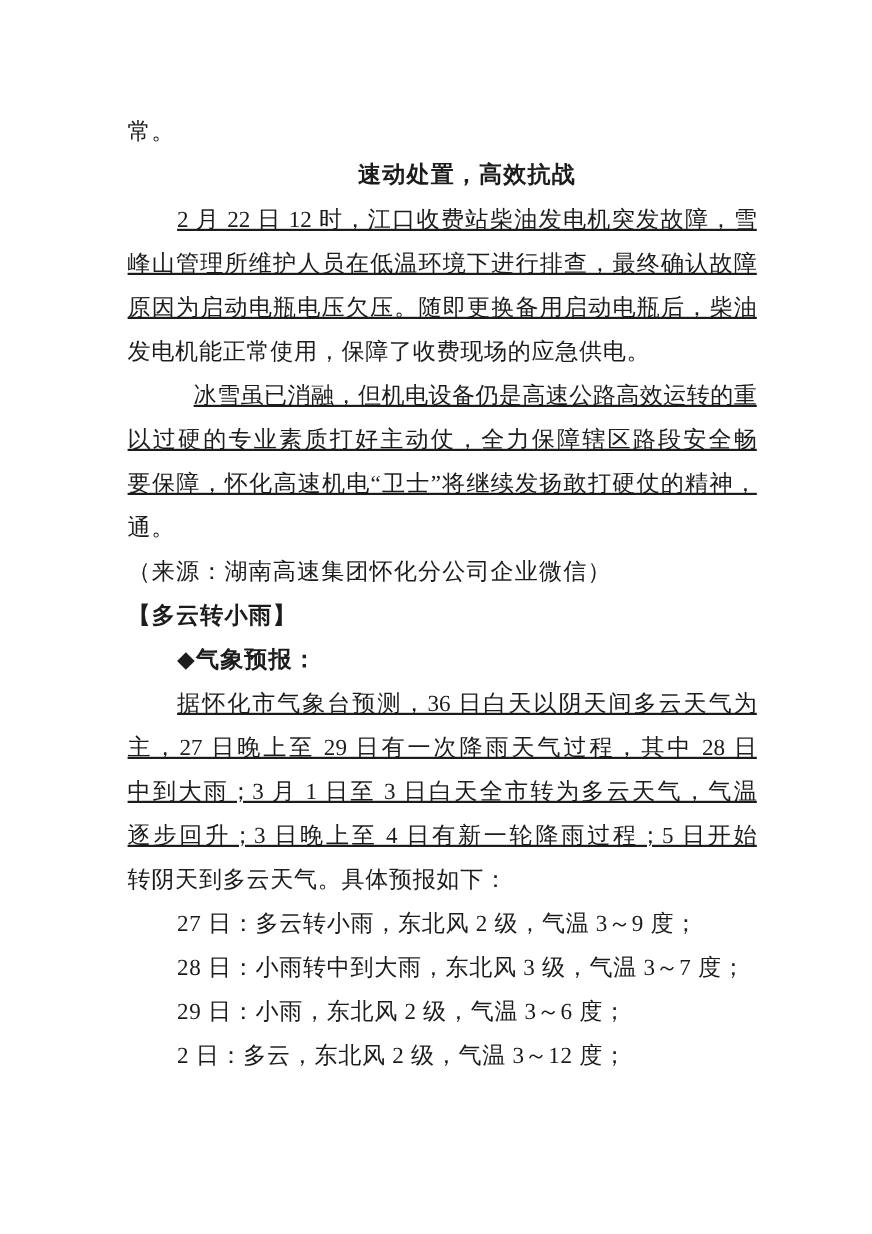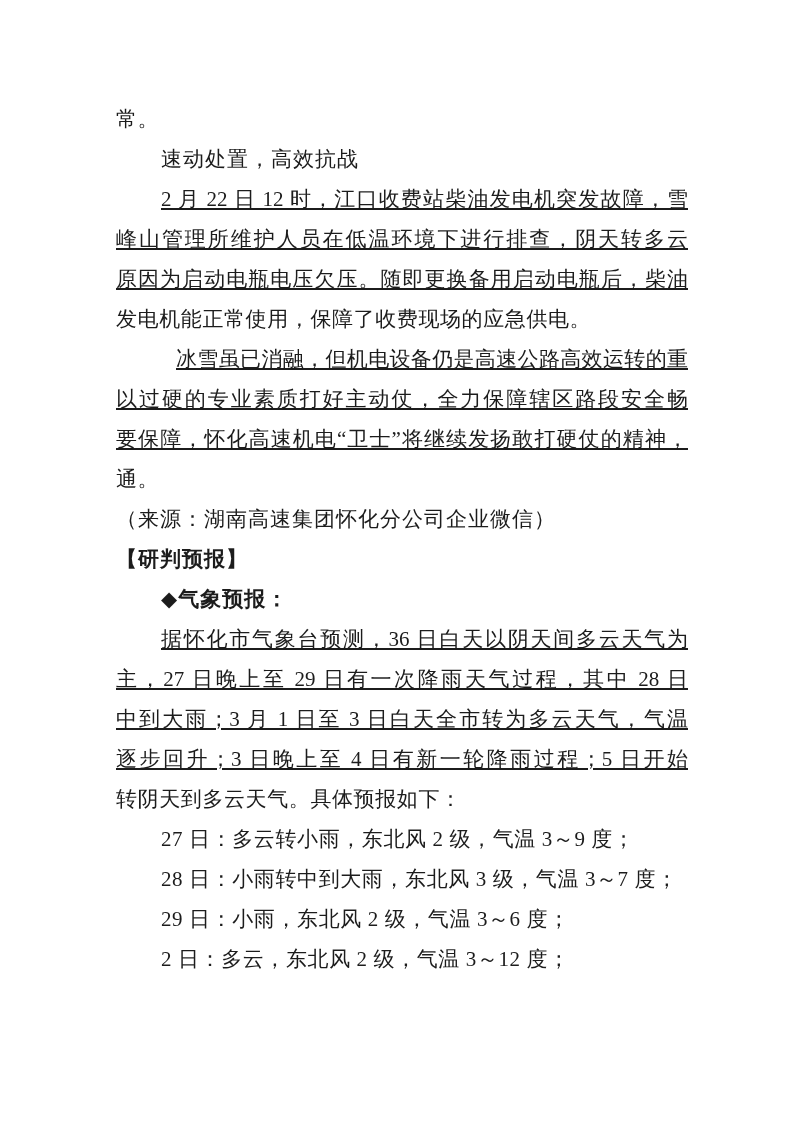--- a/index.html
+++ b/index.html
@@ -32,47 +32,48 @@
   .just {
     text-align: justify;
     text-align-last: justify;
     letter-spacing: 0;
     text-decoration: underline;
   }
   .ind2 { text-indent: 45px; }
   .ind3 { text-indent: 60px; }
   .hei {
     font-family: "Liberation Sans", "DejaVu Sans", sans-serif;
-    font-weight: 400;
+    font-weight: 700;
     letter-spacing: 1px;
+    text-align: center;
   }
   .bold { font-weight: 700; letter-spacing: 1px; }
   .right {
     text-align: left;
     padding-right: 20px;
     letter-spacing: 1px;
   }
 </style>
 </head>
 <body>
 
 <div class="page">
   <div class="content" id="content">
       <div class="line">常。</div>
       <div class="line hei ind2">速动处置，高效抗战</div>
       <div class="line  ind2 just">2 月 22 日 12 时，江口收费站柴油发电机突发故障，雪</div>
-      <div class="line  just">峰山管理所维护人员在低温环境下进行排查，阴天转多云</div>
+      <div class="line  just">峰山管理所维护人员在低温环境下进行排查，最终确认故障</div>
       <div class="line  just">原因为启动电瓶电压欠压。随即更换备用启动电瓶后，柴油</div>
       <div class="line">发电机能正常使用，保障了收费现场的应急供电。</div>
       <div class="line  ind3 just">冰雪虽已消融，但机电设备仍是高速公路高效运转的重</div>
       <div class="line  just">以过硬的专业素质打好主动仗，全力保障辖区路段安全畅</div>
       <div class="line  just">要保障，怀化高速机电“卫士”将继续发扬敢打硬仗的精神，</div>
       <div class="line">通。</div>
       <div class="line right">（来源：湖南高速集团怀化分公司企业微信）</div>
-      <div class="line bold">【研判预报】</div>
+      <div class="line bold">【多云转小雨】</div>
       <div class="line bold ind2">◆气象预报：</div>
       <div class="line  ind2 just">据怀化市气象台预测，36 日白天以阴天间多云天气为</div>
       <div class="line  just">主，27 日晚上至 29 日有一次降雨天气过程，其中 28 日</div>
       <div class="line  just">中到大雨；3 月 1 日至 3 日白天全市转为多云天气，气温</div>
       <div class="line  just">逐步回升；3 日晚上至 4 日有新一轮降雨过程；5 日开始</div>
       <div class="line">转阴天到多云天气。具体预报如下：</div>
       <div class="line ind2">27 日：多云转小雨，东北风 2 级，气温 3～9 度；</div>
       <div class="line ind2">28 日：小雨转中到大雨，东北风 3 级，气温 3～7 度；</div>
       <div class="line ind2">29 日：小雨，东北风 2 级，气温 3～6 度；</div>
       <div class="line ind2">2 日：多云，东北风 2 级，气温 3～12 度；</div>

